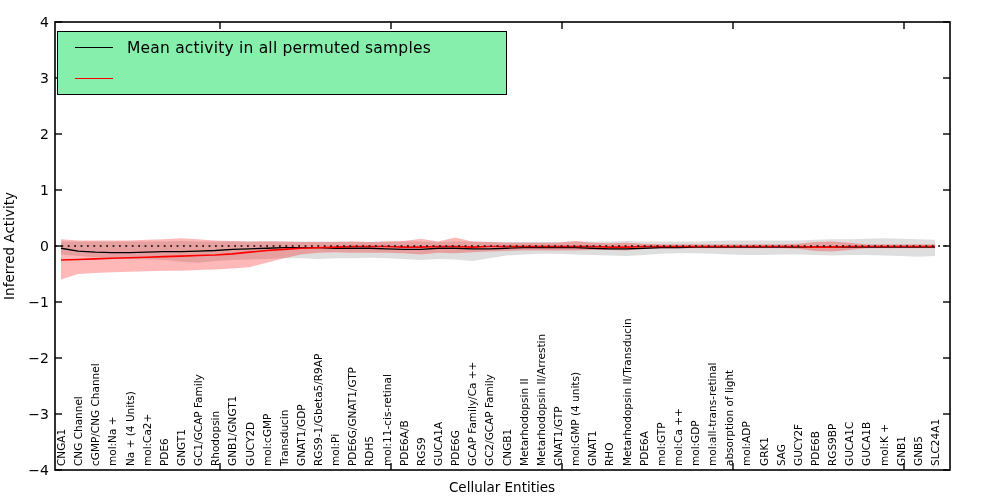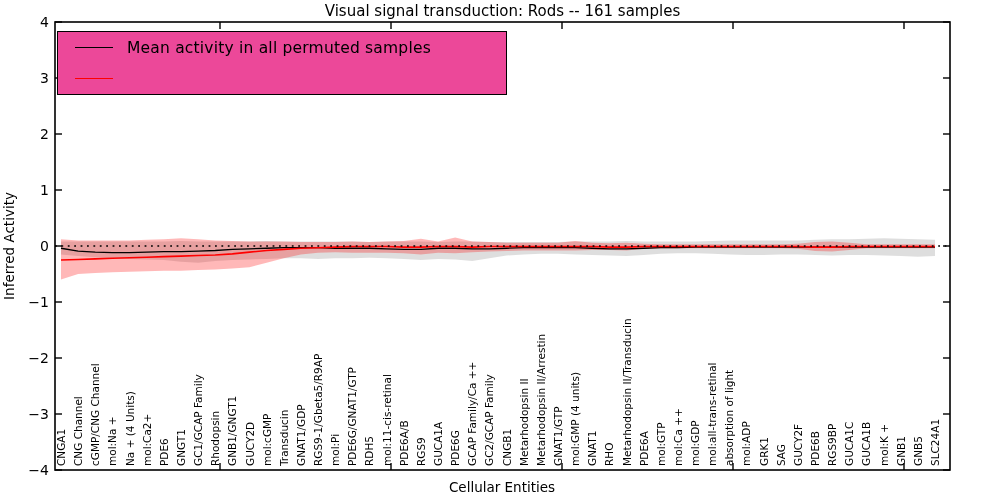--- a/index.html
+++ b/index.html
@@ -1,21 +1,21 @@
 <!DOCTYPE html>
 <html><head>
 <meta charset="utf-8">
 <style>
   html,body{margin:0;padding:0;background:#ffffff;width:1000px;height:500px;overflow:hidden;}
   body{font-family:"DejaVu Sans","Liberation Sans",sans-serif;color:#000;}
   #figure{position:relative;width:1000px;height:500px;background:#fff;}
   #chart-title{position:absolute;left:55px;top:2px;width:895px;text-align:center;
     font-size:15px;color:#000;white-space:nowrap;}
   #chart-svg{position:absolute;left:0;top:0;}
-  #legend{position:absolute;left:57px;top:31px;width:450px;height:64px;background:#ec4899;
+  #legend{position:absolute;left:57px;top:31px;width:450px;height:64px;background:#86efac;
     border:1.6px solid #000;box-sizing:border-box;display:flex;flex-direction:column;justify-content:space-evenly;text-align:right;}
   .legend-row{display:flex;align-items:center;height:30px;}
   .legend-line{width:38px;height:0;border-top:1.7px solid #000;margin-left:17px;margin-right:14px;flex:0 0 38px;}
   .legend-label{font-size:15.5px;white-space:nowrap;letter-spacing:0.2px;}
 </style>
 </head>
 <body>
 
 <div id="figure">
   <svg id="chart-svg" width="1000" height="500">
@@ -123,21 +123,20 @@
         <text x="49" y="251" text-anchor="end" font-size="14" fill="#000">0</text>
         <text x="49" y="307" text-anchor="end" font-size="14" fill="#000">−1</text>
         <text x="49" y="363" text-anchor="end" font-size="14" fill="#000">−2</text>
         <text x="49" y="419" text-anchor="end" font-size="14" fill="#000">−3</text>
         <text x="49" y="475" text-anchor="end" font-size="14" fill="#000">−4</text>
       </g>
     <text id="ylabel" transform="translate(14,246) rotate(-90)" text-anchor="middle" font-size="13.5" fill="#000">Inferred Activity</text>
     <text id="xlabel" x="502" y="492" text-anchor="middle" font-size="13.5" fill="#000">Cellular Entities</text>
   </svg>
 
-  <div id="chart-title">Visual signal transduction: Rods -- 161 samples</div>
 
   <div id="legend">
     <div class="legend-row">
       <div class="legend-line" id="swatch-0" style="border-top-color: rgb(0, 0, 0);"></div>
       <div class="legend-label">Mean activity in all permuted samples</div>
     </div>
     <div class="legend-row">
       <div class="legend-line" id="swatch-1" style="border-top-color: rgb(255, 0, 0);"></div>
     </div>
   </div>

